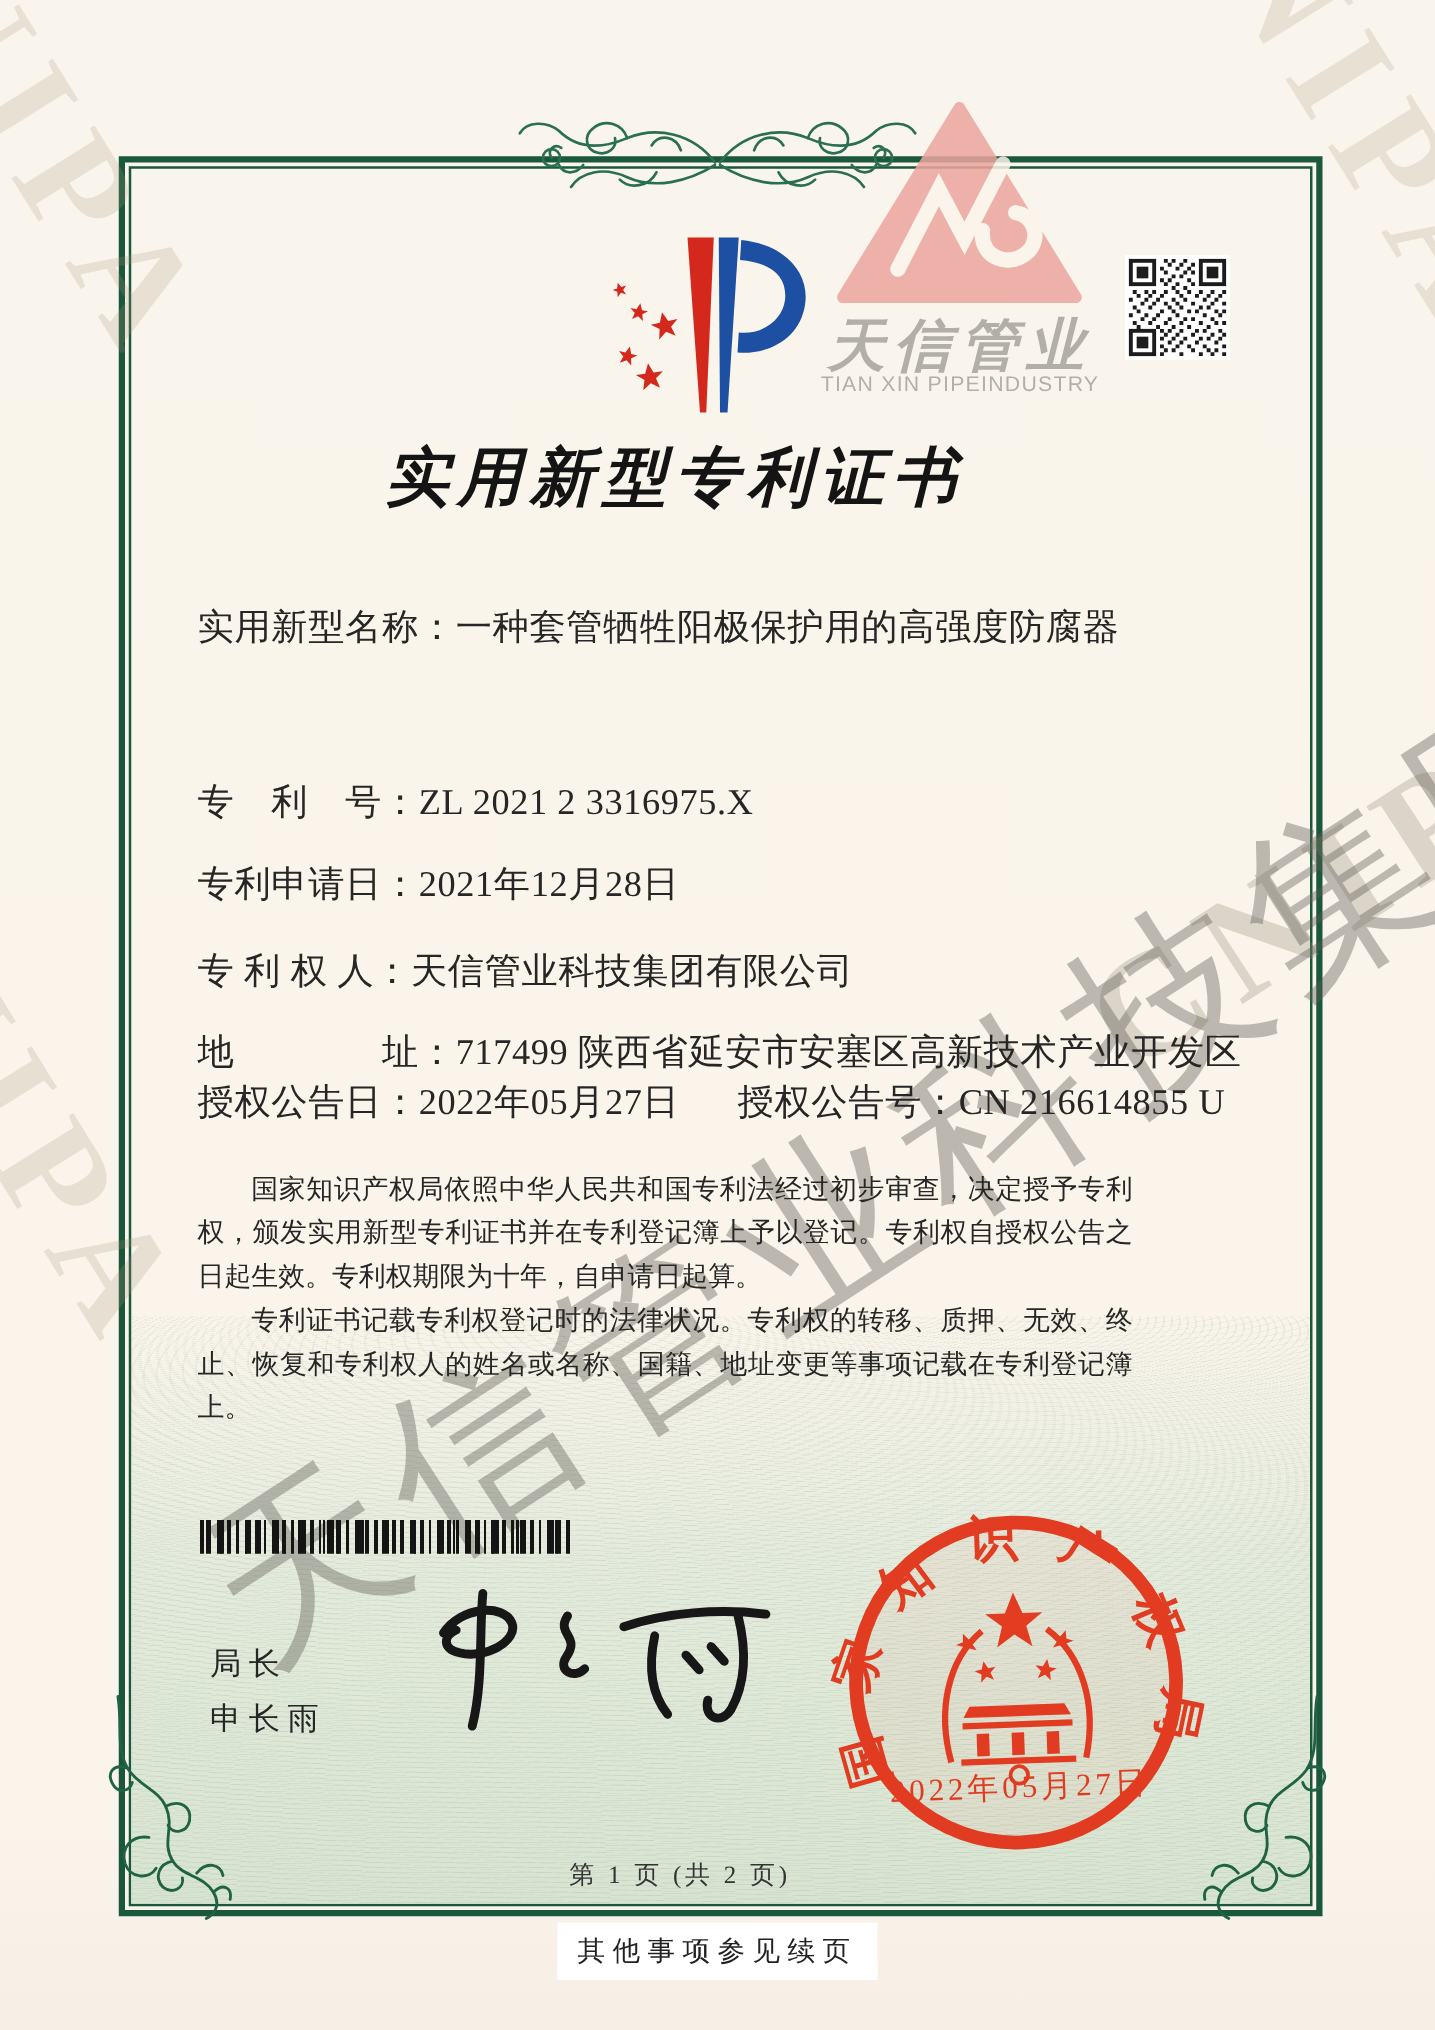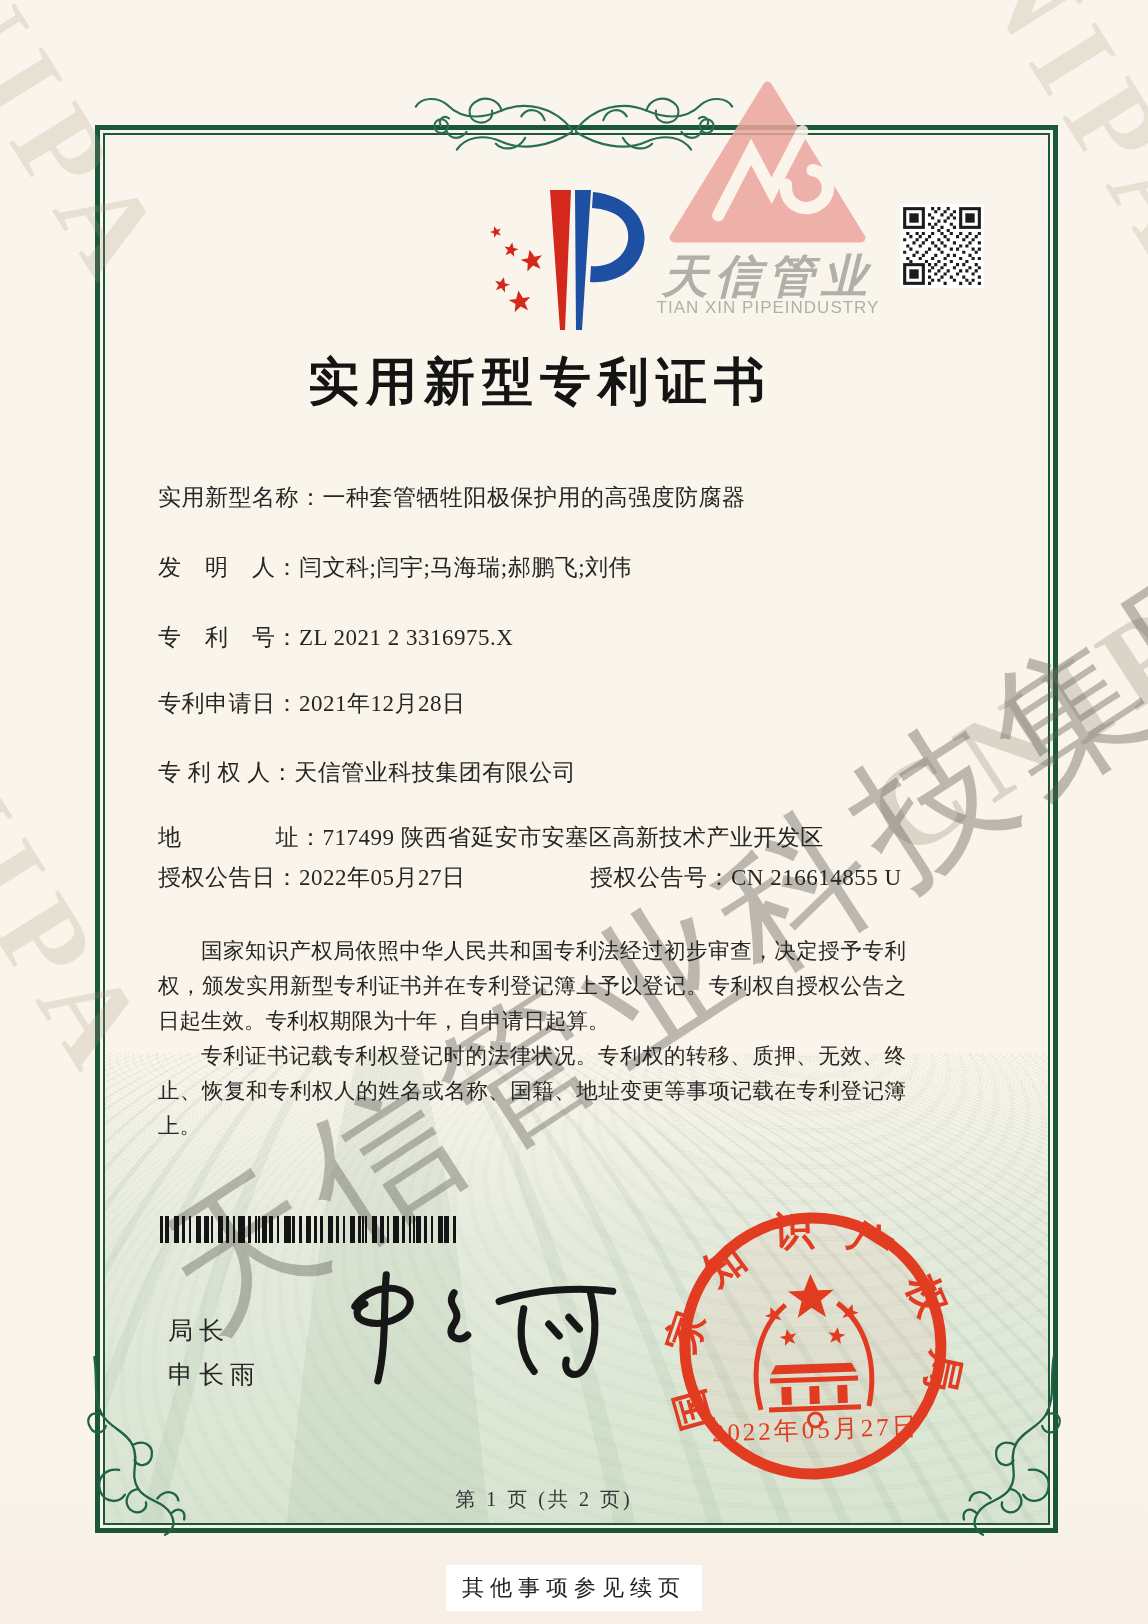--- a/index.html
+++ b/index.html
@@ -25,36 +25,36 @@
   .wm-cnipa.a{left:-45px;top:-150px;transform:rotate(58deg);transform-origin:0 0;}
   .wm-cnipa.b{left:1008px;top:-175px;transform:rotate(58deg);transform-origin:0 0;}
   .wm-cnipa.c{left:845px;top:770px;transform:rotate(-33deg);transform-origin:0 0;color:rgba(150,140,118,.30);}
   .wm-cnipa.d{left:-62px;top:640px;transform:rotate(58deg);transform-origin:0 0;}
   .wm-company{left:128px;top:1208px;font-size:150px;letter-spacing:14px;font-weight:500;
     color:rgba(95,92,86,.40);transform:rotate(-33deg);transform-origin:0 0;}
   
   .z{position:absolute;z-index:3;}
   .cert-number{left:158px;top:182px;font-size:23px;letter-spacing:3px;color:#222;}
   .title{left:280px;top:348px;width:520px;text-align:center;font-size:51px;font-weight:bold;
-    letter-spacing:7px;color:#141414;}
-  .frow{left:158px;font-size:23px;white-space:nowrap;letter-spacing:.5px;}
+    letter-spacing:7px;color:#141414;font-style:italic;}
+  .frow{left:158px;font-size:29px;white-space:nowrap;letter-spacing:.5px;}
   .frow .pair2{position:absolute;left:432px;top:0;}
   .paras{left:158px;top:934px;width:748px;}
   .paras p{margin:0;font-size:21.5px;line-height:35px;text-indent:2em;text-align:justify;}
   .barcode{left:160px;top:1216px;width:296px;height:27px;
     background-image:
      repeating-linear-gradient(90deg,#141414 0 3px,transparent 3px 7px,#141414 7px 9px,transparent 9px 14px,#141414 14px 19px,transparent 19px 22px),
      repeating-linear-gradient(90deg,transparent 0 5px,#141414 5px 7px,transparent 7px 16px,#141414 16px 18px,transparent 18px 31px);}
   .signer-title{left:168px;top:1314px;font-size:25px;letter-spacing:6px;}
   .signer-name{left:168px;top:1358px;font-size:25px;letter-spacing:6px;}
   .signature{left:325px;top:1256px;width:305px;height:135px;transform:rotate(-2deg);}
   .seal{left:663px;top:1194px;width:300px;height:312px;transform:rotate(-2deg);opacity:.95;}
   .page-num{left:95px;top:1486px;width:898px;text-align:center;font-size:20px;letter-spacing:3px;color:#333;}
   .continuation{left:0;top:1538px;width:1148px;text-align:center;}
-  .continuation span{display:inline-block;background:#ffffff;padding:8px 16px;font-size:22px;letter-spacing:6px;color:#222;margin-top:27px;}
+  .continuation span{display:inline-block;background:#ffffff;padding:8px 16px;font-size:22px;letter-spacing:6px;color:#222;}
   
   .logo-p{left:478px;top:182px;width:175px;height:150px;}
   .tx-logo{left:650px;top:80px;width:235px;}
   .tx-tri{position:absolute;left:15px;top:0;width:205px;height:164px;opacity:.85;}
   .tx-cn{position:absolute;left:8px;top:166px;width:220px;text-align:center;font-size:46px;font-weight:bold;
     letter-spacing:7px;color:#b1afa8;font-family:"Liberation Sans",sans-serif;font-style:italic;}
   .tx-en{position:absolute;left:0px;top:218px;width:236px;text-align:center;font-size:17px;letter-spacing:1px;
     color:#b1afa8;font-family:Liberation Sans, sans-serif;}
   .qr{left:900px;top:204px;width:84px;height:84px;}
 </style>
@@ -156,23 +156,20 @@
         <rect x="1" y="19" width="5" height="5" fill="#fff"></rect>
         <rect x="2" y="20" width="3" height="3"></rect>
       <path d="M9 0h1v1H9z M11 0h1v1h-1z M14 0h1v1h-1z M10 1h1v1h-1z M13 1h1v1h-1z M16 1h1v1h-1z M8 2h1v1H8z M12 2h1v1h-1z M15 2h1v1h-1z M9 3h1v1H9z M14 3h1v1h-1z M16 3h1v1h-1z M11 4h1v1h-1z M13 4h1v1h-1z M8 5h1v1H8z M10 5h1v1h-1z M15 5h1v1h-1z M9 6h1v1H9z M12 6h1v1h-1z M16 6h1v1h-1z M11 7h1v1h-1z M14 7h1v1h-1z M1 8h1v1H1z M4 8h1v1H4z M6 8h1v1H6z M9 8h1v1H9z M12 8h1v1h-1z M15 8h1v1h-1z M18 8h1v1h-1z M21 8h1v1h-1z M24 8h1v1h-1z M2 9h1v1H2z M5 9h1v1H5z M8 9h1v1H8z M13 9h1v1h-1z M17 9h1v1h-1z M20 9h1v1h-1z M23 9h1v1h-1z M0 10h1v1H0z M4 10h1v1H4z M7 10h1v1H7z M11 10h1v1h-1z M14 10h1v1h-1z M19 10h1v1h-1z M22 10h1v1h-1z M3 11h1v1H3z M6 11h1v1H6z M9 11h1v1H9z M12 11h1v1h-1z M16 11h1v1h-1z M21 11h1v1h-1z M24 11h1v1h-1z M1 12h1v1H1z M5 12h1v1H5z M10 12h1v1h-1z M13 12h1v1h-1z M18 12h1v1h-1z M20 12h1v1h-1z M2 13h1v1H2z M8 13h1v1H8z M11 13h1v1h-1z M15 13h1v1h-1z M17 13h1v1h-1z M22 13h1v1h-1z M24 13h1v1h-1z M0 14h1v1H0z M4 14h1v1H4z M7 14h1v1H7z M12 14h1v1h-1z M19 14h1v1h-1z M23 14h1v1h-1z M3 15h1v1H3z M6 15h1v1H6z M10 15h1v1h-1z M14 15h1v1h-1z M16 15h1v1h-1z M21 15h1v1h-1z M1 16h1v1H1z M5 16h1v1H5z M9 16h1v1H9z M13 16h1v1h-1z M18 16h1v1h-1z M22 16h1v1h-1z M24 16h1v1h-1z M2 17h1v1H2z M7 17h1v1H7z M11 17h1v1h-1z M15 17h1v1h-1z M20 17h1v1h-1z M8 18h1v1H8z M10 18h1v1h-1z M13 18h1v1h-1z M17 18h1v1h-1z M19 18h1v1h-1z M23 18h1v1h-1z M9 19h1v1H9z M12 19h1v1h-1z M16 19h1v1h-1z M21 19h1v1h-1z M24 19h1v1h-1z M8 20h1v1H8z M11 20h1v1h-1z M14 20h1v1h-1z M18 20h1v1h-1z M20 20h1v1h-1z M23 20h1v1h-1z M10 21h1v1h-1z M13 21h1v1h-1z M17 21h1v1h-1z M22 21h1v1h-1z M8 22h1v1H8z M12 22h1v1h-1z M15 22h1v1h-1z M19 22h1v1h-1z M24 22h1v1h-1z M9 23h1v1H9z M11 23h1v1h-1z M16 23h1v1h-1z M20 23h1v1h-1z M22 23h1v1h-1z M8 24h1v1H8z M13 24h1v1h-1z M18 24h1v1h-1z M21 24h1v1h-1z M24 24h1v1h-1z"></path>
     </g>
   </svg>
 
   <div class="z title">实用新型专利证书</div>
 
   <div class="z frow" style="top:482px">
     <span class="lab">实用新型名称：</span><span class="val">一种套管牺牲阳极保护用的高强度防腐器</span>
-  </div>
-  <div class="z frow" style="top:552px">
-    <span class="lab">发　明　人：</span><span class="val">闫文科;闫宇;马海瑞;郝鹏飞;刘伟</span>
   </div>
   <div class="z frow" style="top:622px">
     <span class="lab">专　利　号：</span><span class="val">ZL 2021 2 3316975.X</span>
   </div>
   <div class="z frow" style="top:688px">
     <span class="lab">专利申请日：</span><span class="val">2021年12月28日</span>
   </div>
   <div class="z frow" style="top:757px">
     <span class="lab">专 利 权 人：</span><span class="val">天信管业科技集团有限公司</span>
   </div>

